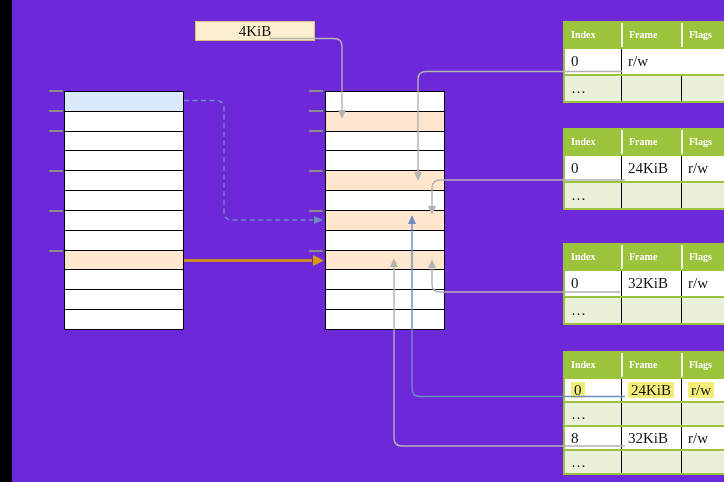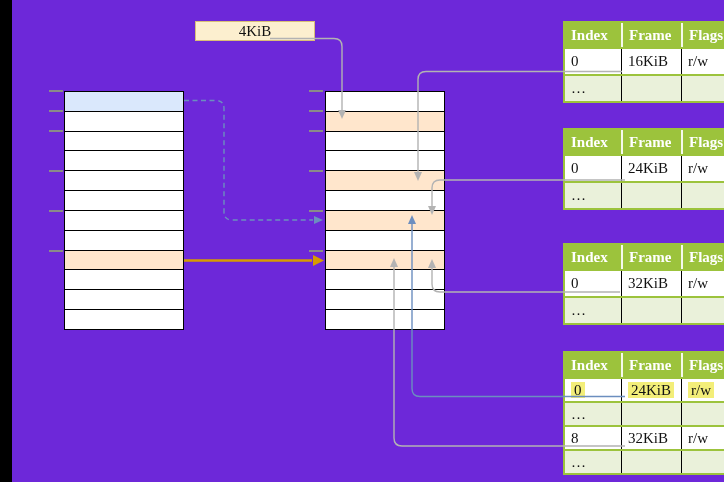--- a/index.html
+++ b/index.html
@@ -25,21 +25,21 @@
   .mrow.peach{background:var(--peach);}
   .tick{position:absolute;width:14px;height:2px;background:#8a8a8a;}
   
   .ptable{position:absolute;left:551px;width:165px;border:2px solid var(--green);background:#fff;}
   .trow{display:grid;grid-template-columns:56px 60px 1fr;border-top:2px solid var(--green);}
   .trow:first-child{border-top:none;}
   .trow.thead{background:var(--green);}
   .trow.light{background:var(--green-light);}
   .tcell{height:25px;line-height:25px;padding-left:6px;font-size:15px;color:#111;
          overflow:hidden;white-space:nowrap;}
-  .thead .tcell{height:24px;line-height:24px;font-weight:bold;color:#fff;font-size:15px;}
+  .thead .tcell{height:24px;line-height:24px;font-weight:bold;color:#fff;font-size:10px;}
   .trow:not(.thead) .tcell + .tcell{border-left:1px solid #000;}
   .thead .tcell + .tcell{border-left:2px solid rgba(255,255,255,.9);font-family:Liberation Serif, serif;}
   .t4 .trow:not(.thead) .tcell{height:22px;line-height:22px;}
   .hl{background:var(--hl);padding:0 3px;}
   
   #wires{position:absolute;left:0;top:0;z-index:5;pointer-events:none;}
   .wire-gray{stroke:var(--line-gray);fill:none;stroke-width:1.4;}
   .head-gray{fill:var(--line-gray);stroke:none;}
   .wire-blue{stroke:var(--line-blue);fill:none;stroke-width:1.4;}
   .head-blue{fill:var(--line-blue);stroke:none;}
@@ -101,21 +101,20 @@
   <div class="tick" style="left:297px;top:250px"></div>
 
   <div class="ptable" style="top:21px">
     <div class="trow thead">
       <div class="tcell">Index</div>
       <div class="tcell">Frame</div>
       <div class="tcell">Flags</div>
     </div>
     <div class="trow">
       <div class="tcell">0</div>
-      <div class="tcell">16KiB</div>
       <div class="tcell">r/w</div>
     </div>
     <div class="trow light">
       <div class="tcell">…</div>
       <div class="tcell"></div>
       <div class="tcell"></div>
     </div>
   </div>
 
   <div class="ptable" style="top:128px">

